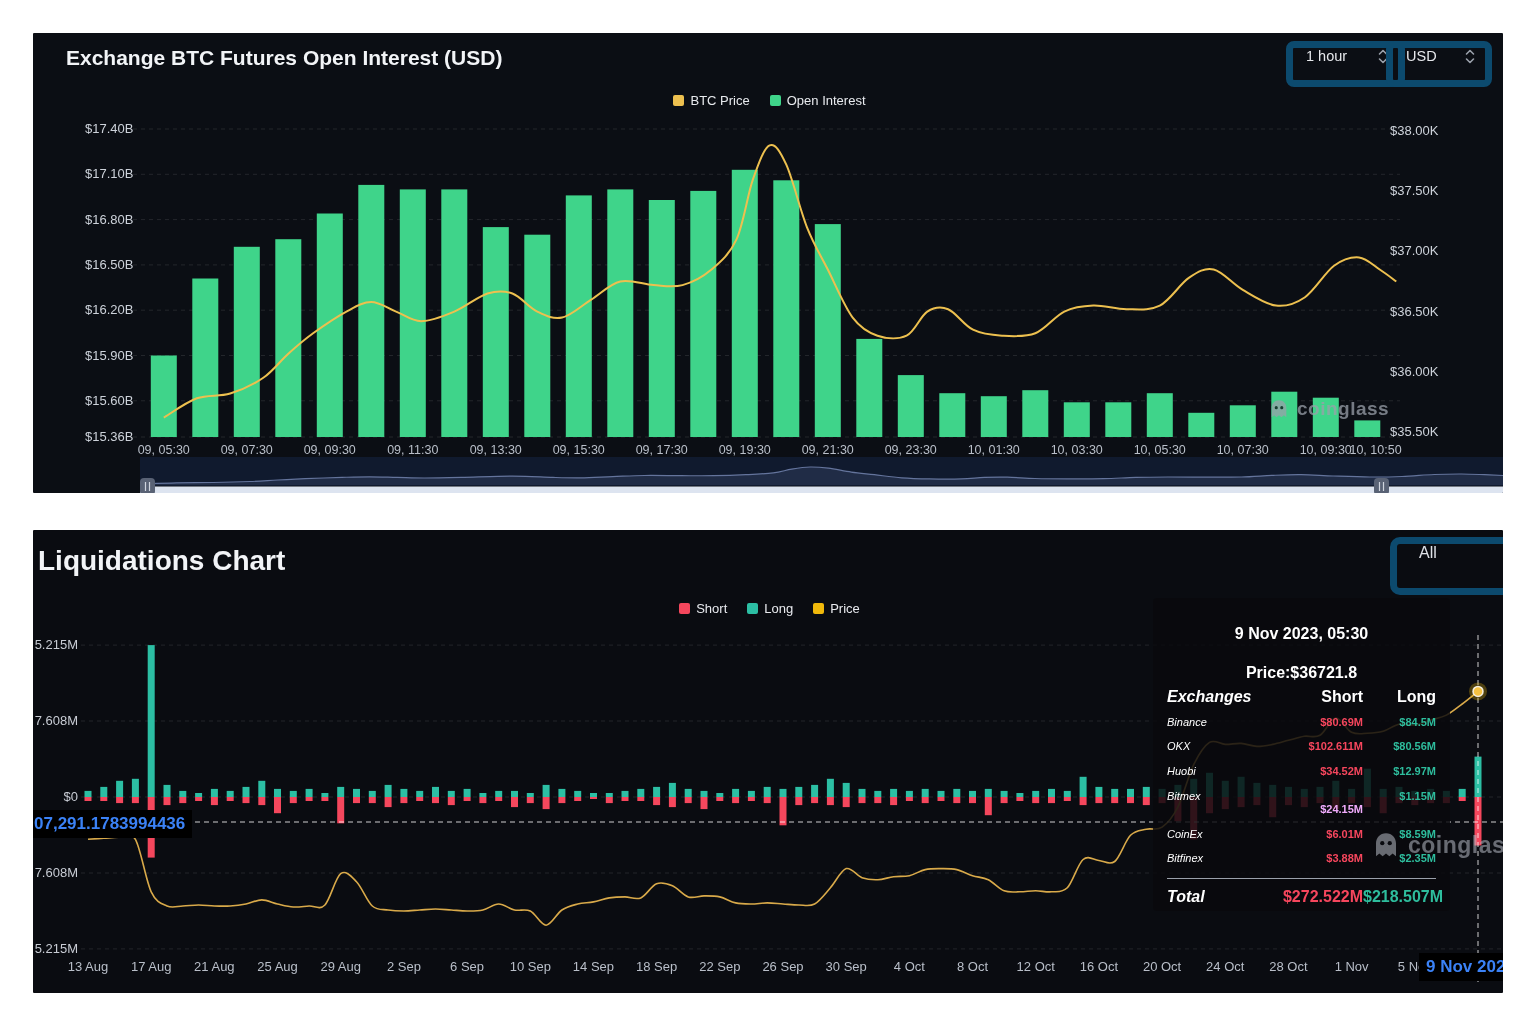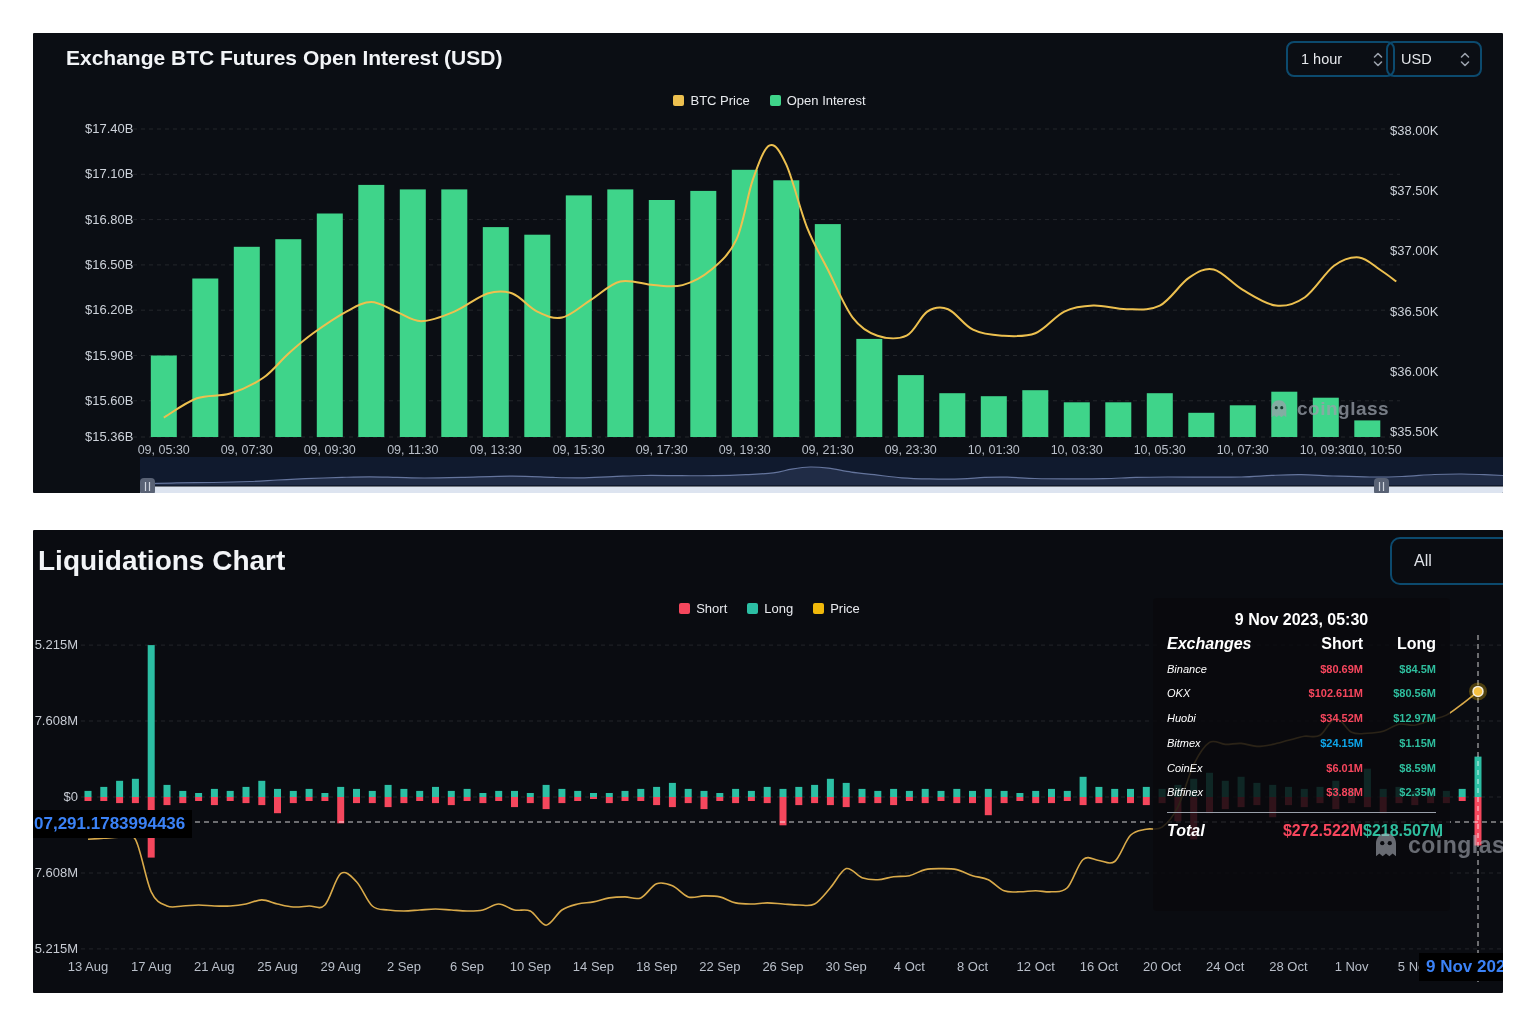--- a/index.html
+++ b/index.html
@@ -3,22 +3,22 @@
 <meta charset="utf-8">
 <style>
   html,body{margin:0;padding:0;background:#ffffff;width:1536px;height:1023px;overflow:hidden;
     font-family:"Liberation Sans","DejaVu Sans",sans-serif;}
   .panel{position:absolute;background:#0b0e14;border-radius:1px;overflow:hidden;}
   #top-panel{left:33px;top:33px;width:1470px;height:460px;}
   #bottom-panel{left:33px;top:530px;width:1470px;height:463px;background:#0a0c11;}
   .panel-title{position:absolute;color:#f2f4f7;font-weight:700;z-index:3;}
   #top-title{left:33px;top:13px;font-size:21px;}
   #bottom-title{left:5px;top:15px;font-size:28px;}
-  .select-pill{position:absolute;display:flex;align-items:center;justify-content:space-between;
-    border:2px solid #0c4a6e;border-radius:8px;color:#e6e8ec;font-size:14.5px;z-index:3;
+  .select-pill{position:absolute;display:flex;align-items:flex-start;justify-content:space-between;
+    border:7px solid #0c4a6e;border-radius:8px;color:#e6e8ec;font-size:14.5px;z-index:3;
     padding:0 10px 0 13px;cursor:pointer;background:transparent;}
   #interval-select{left:1253px;top:8px;width:82px;height:32px;}
   #currency-select{left:1353px;top:8px;width:69px;height:32px;}
   #range-select{left:1357px;top:7px;width:112px;height:44px;border-radius:10px;font-size:16px;
     padding:0 16px 0 22px;color:#dfe2e8;}
   .legend{position:absolute;left:3px;right:0;display:flex;justify-content:center;gap:20px;z-index:3;}
   #top-legend{top:60px;}
   #bottom-legend{top:71px;}
   .legend-item{display:flex;align-items:center;gap:6px;color:#e8eaee;font-size:13px;cursor:pointer;}
   .legend-swatch{width:11px;height:11px;border-radius:2px;display:inline-block;}
@@ -27,21 +27,21 @@
   #top-watermark{left:1235px;top:365px;opacity:.75;}
   #bottom-watermark{left:1338px;top:300px;opacity:.55;}
   .watermark-text{color:#9aa0aa;font-weight:700;font-size:19px;letter-spacing:.5px;}
   #bottom-watermark .watermark-text{font-size:23px;color:#b7bcc6;}
   .badge{position:absolute;background:#000;color:#3b82f6;font-weight:700;font-size:17px;
     padding:4px 7px;z-index:5;white-space:nowrap;}
   #crosshair-y-badge{left:-6px;top:280px;}
   #crosshair-x-badge{left:1386px;top:423px;}
   #liq-tooltip{position:absolute;left:1120px;top:68px;width:297px;height:313px;z-index:3;
     background:rgba(9,10,13,0.84);border-radius:4px;padding:9px 14px;box-sizing:border-box;color:#fff;}
-  .tt-center{text-align:center;font-weight:700;font-size:16px;line-height:25px;}
+  .tt-center{text-align:center;font-weight:700;font-size:16px;line-height:25px;margin-top:14px;}
   .tt-row{display:grid;grid-template-columns:100px 96px 73px;line-height:24.7px;font-size:11px;}
   .tt-row .c1{text-align:left;font-style:italic;}
   .tt-row .c2,.tt-row .c3{text-align:right;font-weight:700;}
   .tt-head{font-weight:700;font-size:16px;}
   .tt-head .c2,.tt-head .c3{font-weight:700;color:#fff;}
   .tt-divider{border:none;border-top:1.5px solid #9aa0aa;margin:7px 0 6px 0;}
 </style>
 </head>
 <body>
 
@@ -421,20 +421,21 @@
       </g>
       <circle cx="1445.0" cy="161.4" r="9" fill="rgba(240,185,11,0.30)"></circle>
       <circle cx="1445.0" cy="161.4" r="5" fill="#f5c242" stroke="rgba(255,255,255,0.85)" stroke-width="1.5"></circle>
     </svg>
 
   <div class="badge" id="crosshair-y-badge">07,291.1783994436</div>
   <div class="badge" id="crosshair-x-badge">9 Nov 2023, 0</div>
 
   <div id="liq-tooltip">
       <div class="tt-center">9 Nov 2023, 05:30</div>
+      <div class="tt-center">Price:$36721.8</div>
       <div class="tt-row tt-head">
         <span class="c1">Exchanges</span>
         <span class="c2">Short</span>
         <span class="c3">Long</span>
       </div>
       <div class="tt-row">
         <span class="c1">Binance</span>
         <span class="c2" style="color: rgb(246, 70, 93);">$80.69M</span>
         <span class="c3" style="color: rgb(46, 189, 157);">$84.5M</span>
       </div>
@@ -443,21 +444,21 @@
         <span class="c2" style="color: rgb(246, 70, 93);">$102.611M</span>
         <span class="c3" style="color: rgb(46, 189, 157);">$80.56M</span>
       </div>
       <div class="tt-row">
         <span class="c1">Huobi</span>
         <span class="c2" style="color: rgb(246, 70, 93);">$34.52M</span>
         <span class="c3" style="color: rgb(46, 189, 157);">$12.97M</span>
       </div>
       <div class="tt-row">
         <span class="c1">Bitmex</span>
-        <span class="c2" style="color: #0ea5e9;">$24.15M</span>
+        <span class="c2" style="color: #f0abfc; margin-top: 13px;">$24.15M</span>
         <span class="c3" style="color: rgb(46, 189, 157);">$1.15M</span>
       </div>
       <div class="tt-row">
         <span class="c1">CoinEx</span>
         <span class="c2" style="color: rgb(246, 70, 93);">$6.01M</span>
         <span class="c3" style="color: rgb(46, 189, 157);">$8.59M</span>
       </div>
       <div class="tt-row">
         <span class="c1">Bitfinex</span>
         <span class="c2" style="color: rgb(246, 70, 93);">$3.88M</span>

